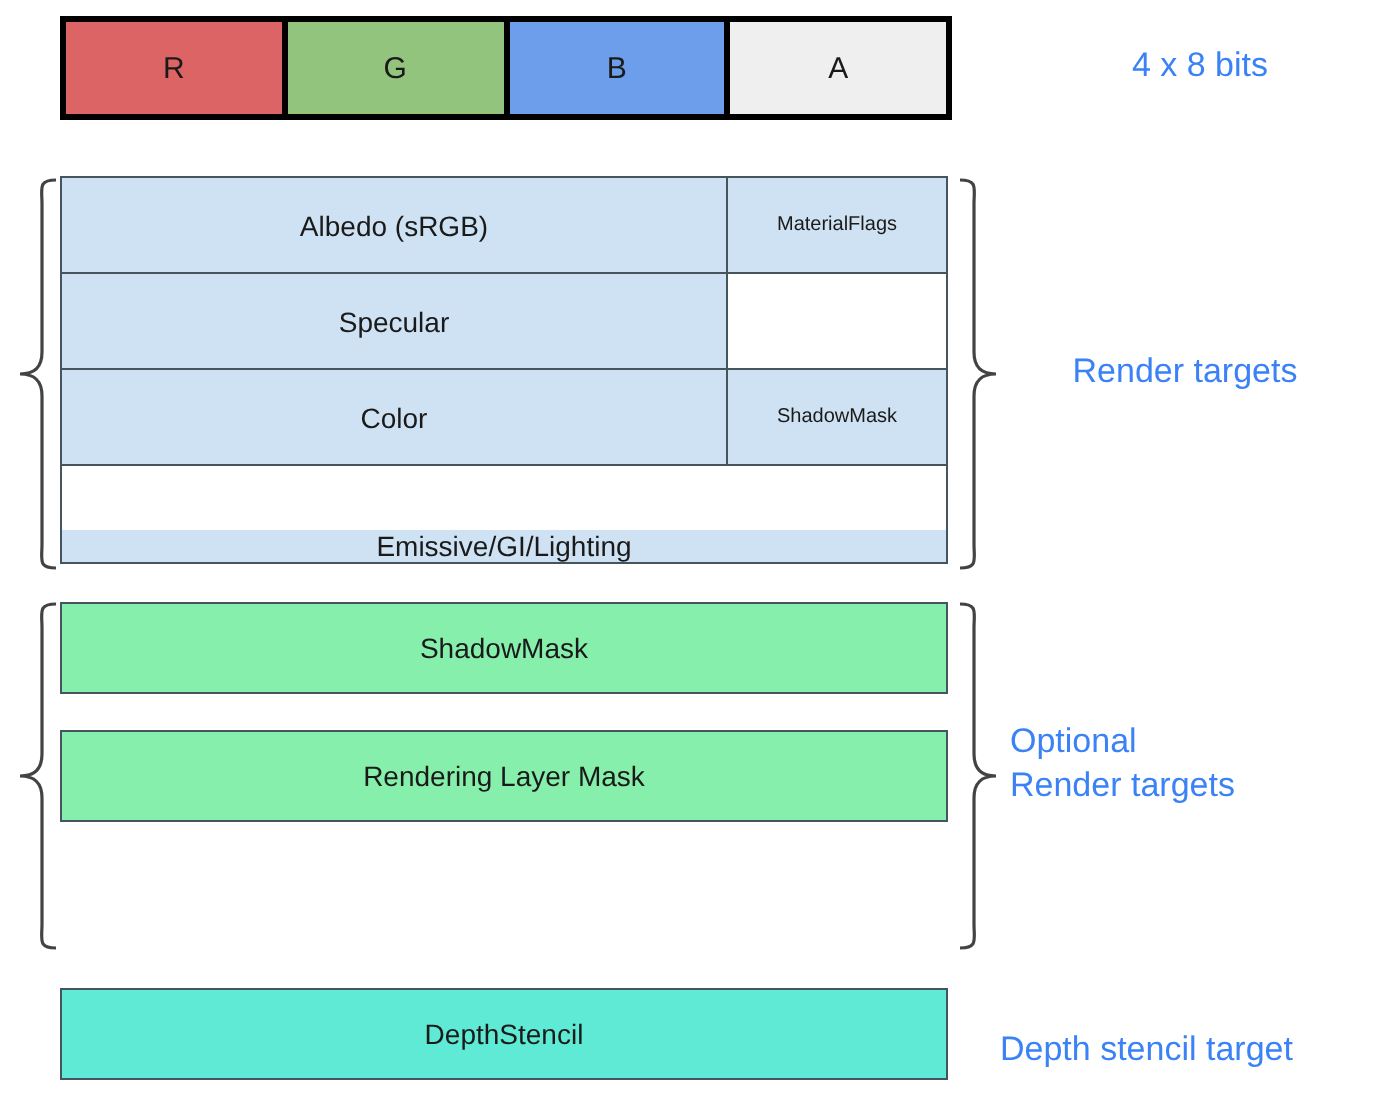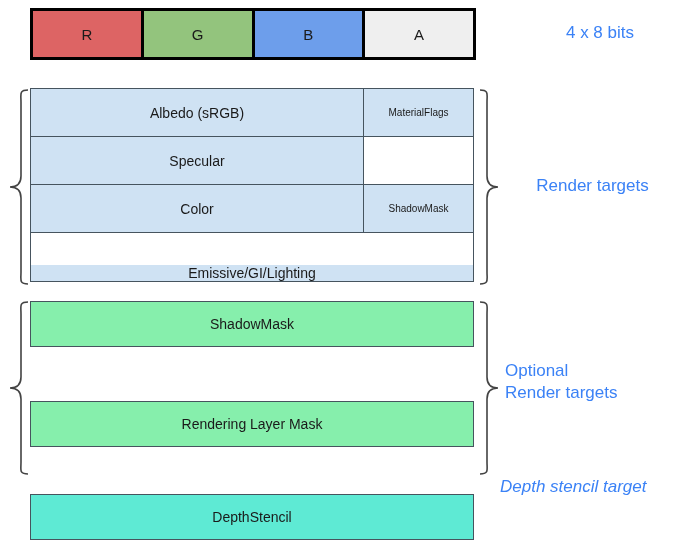--- a/index.html
+++ b/index.html
@@ -93,21 +93,21 @@
     background: #86efac;
     border: 1px solid #46545e;
     box-sizing: border-box;
     display: flex;
     align-items: center;
     justify-content: center;
     font-size: 14px;
     color: #1a1a1a;
   }
   #opt-shadowmask   { top: 301px; }
-  #opt-layermask    { top: 365px; margin-top: 36px; }
+  #opt-layermask    { top: 365px; }
   #opt-depthcolor   { top: 429px; }
 
   .ds-box {
     position: absolute;
     left: 30px;
     top: 494px;
     width: 444px;
     height: 46px;
     background: #5eead4;
     border: 1px solid #46545e;
@@ -146,24 +146,23 @@
     text-align: center;
   }
   #label-optional {
     left: 505px;
     top: 360px;
     width: 175px;
     text-align: left;
   }
   #label-depth-stencil {
     left: 500px;
-    top: 476px;
+    top: 514px;
     width: 190px;
     text-align: left;
-    font-style: italic;
   }
 </style>
 </head>
 <body>
 
 <div class="canvas">
 
   <div class="rgba-bar">
     <div class="rgba-cell" style="background:#dd6464">R</div>
     <div class="rgba-cell" style="background:#93c47d">G</div>

